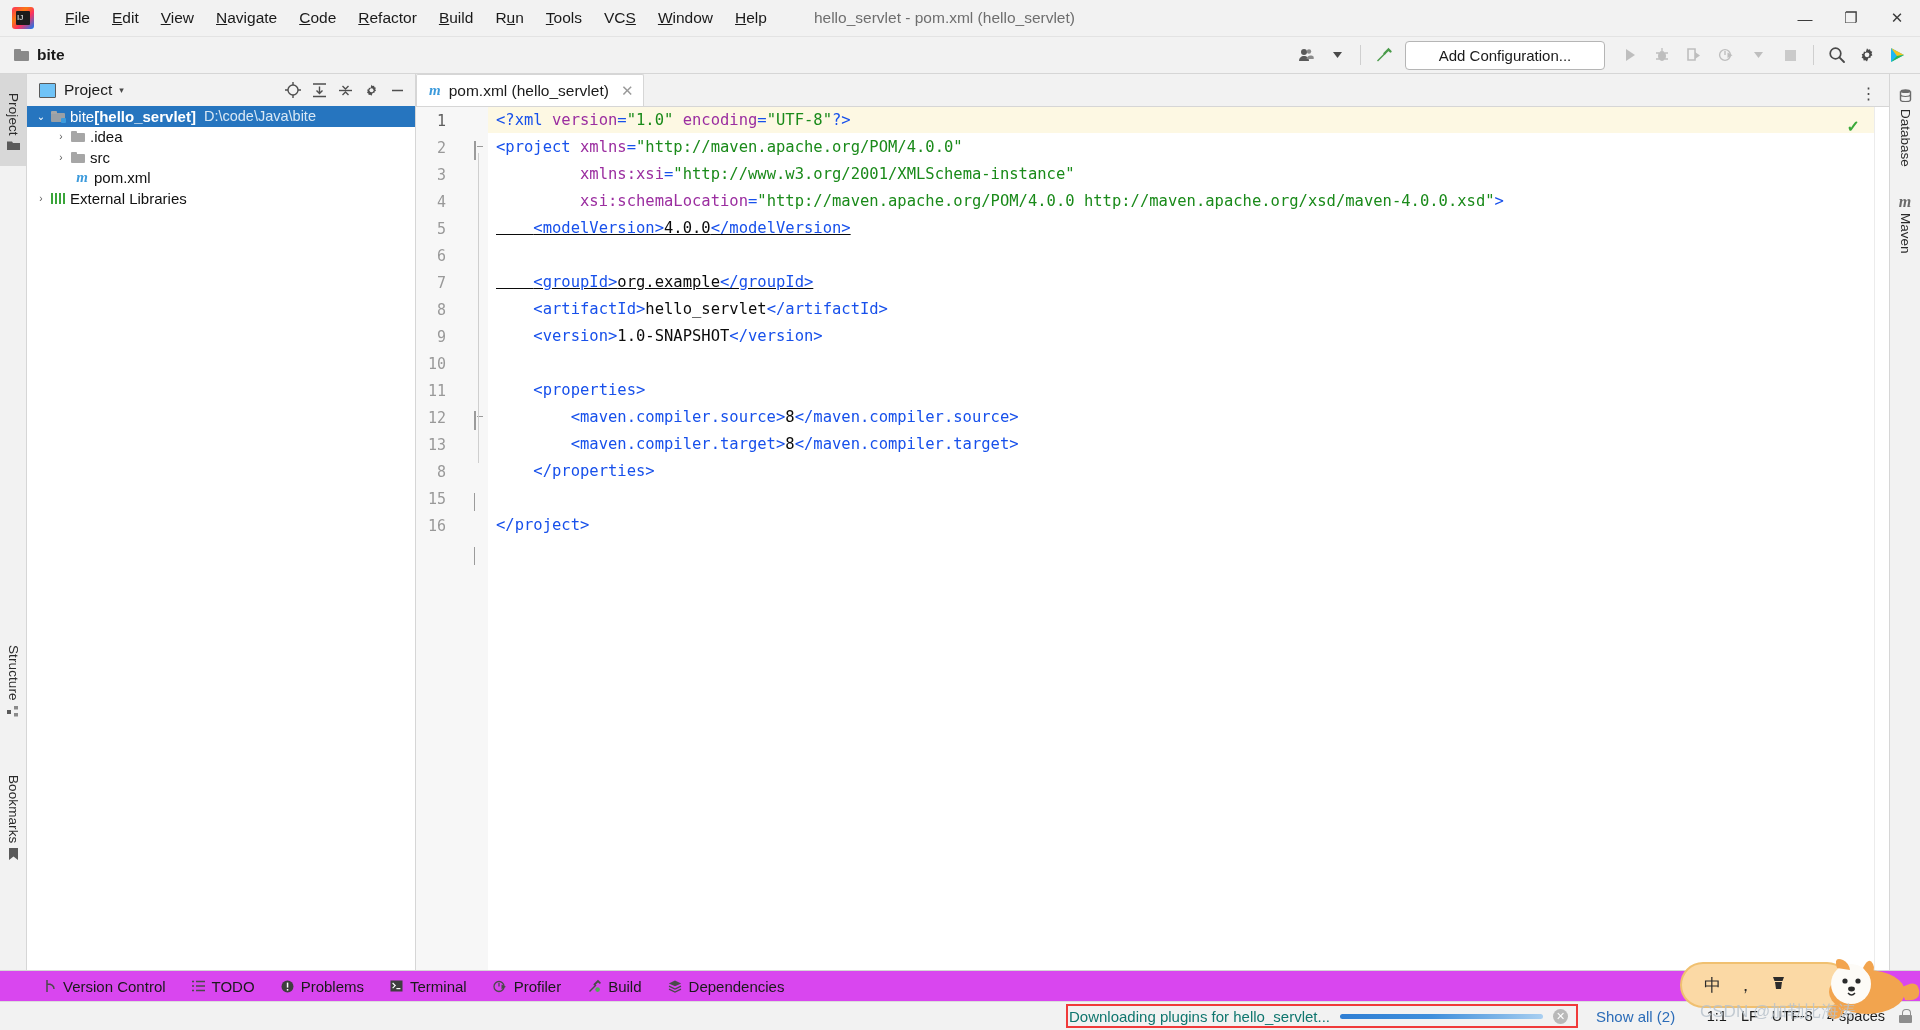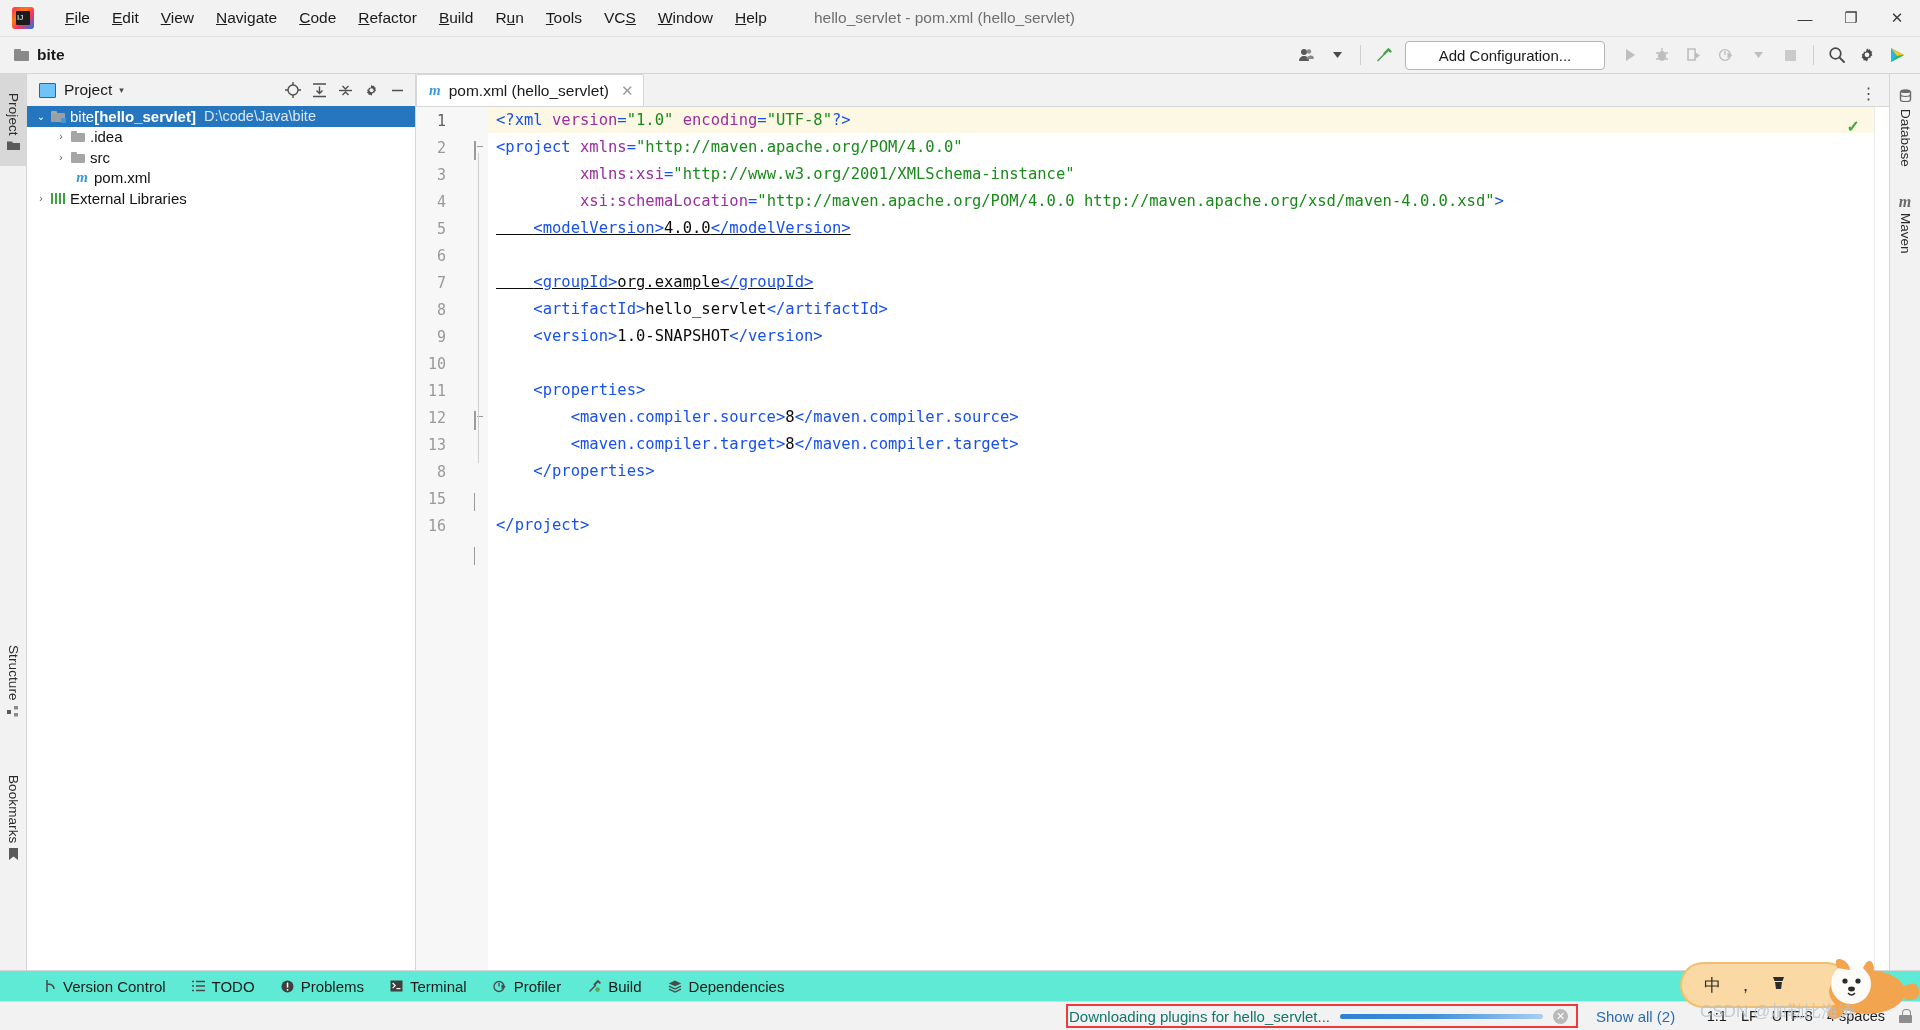--- a/index.html
+++ b/index.html
@@ -111,21 +111,21 @@
   .caretline{position:absolute;left:0;right:0;background:#fdf8e3;}
   .caretline-g{position:absolute;left:0;width:72px;background:#f2eccd;}
   .tag{color:#1750eb;}
   .attr{color:#9b2ea0;}
   .val{color:#1a8a1a;}
   .txt{color:#0b0b0b;}
   .ok-check{position:absolute;right:14px;top:10px;color:#3aa93a;font-size:16px;font-weight:bold;}
   .markerbar{width:14px;flex:0 0 14px;background:#fff;border-left:1px solid #ececec;}
 
   
-  .toolwin{height:30px;flex:0 0 30px;background:#5eead4;display:flex;align-items:center;border-top:1px solid #d6d6d6;padding-left:32px;gap:0;}
+  .toolwin{height:30px;flex:0 0 30px;background:#d946ef;display:flex;align-items:center;border-top:1px solid #d6d6d6;padding-left:32px;gap:0;}
   .twbtn{display:flex;align-items:center;gap:7px;padding:3px 13px;font-size:15px;color:#1a1a1a;white-space:nowrap;}
   .twi{font-size:13px;color:#4a4a4a;display:flex;align-items:center;}
   .statusbar{height:28px;flex:0 0 28px;background:#f2f2f2;display:flex;align-items:center;border-top:1px solid #dcdcdc;position:relative;}
   .sb-left{display:flex;align-items:center;gap:9px;padding-left:10px;min-width:0;}
   .sb-msgicon{width:14px;height:14px;border:1.5px solid #6b6b6b;border-radius:2px;flex:0 0 14px;}
   .sb-msg{font-size:15px;color:#1a1a1a;white-space:nowrap;overflow:hidden;text-overflow:ellipsis;max-width:1030px;}
   .progress-wrap{position:absolute;left:1066px;top:2px;width:512px;height:24px;
      border:2px solid #f03a3a;display:flex;align-items:center;background:#f2f2f2;box-sizing:border-box;}
   .progress-label{font-size:15px;color:#0f766e;padding-left:1px;white-space:nowrap;}
   .pbar{flex:1 1 auto;height:5px;margin:0 10px;border-radius:3px;

